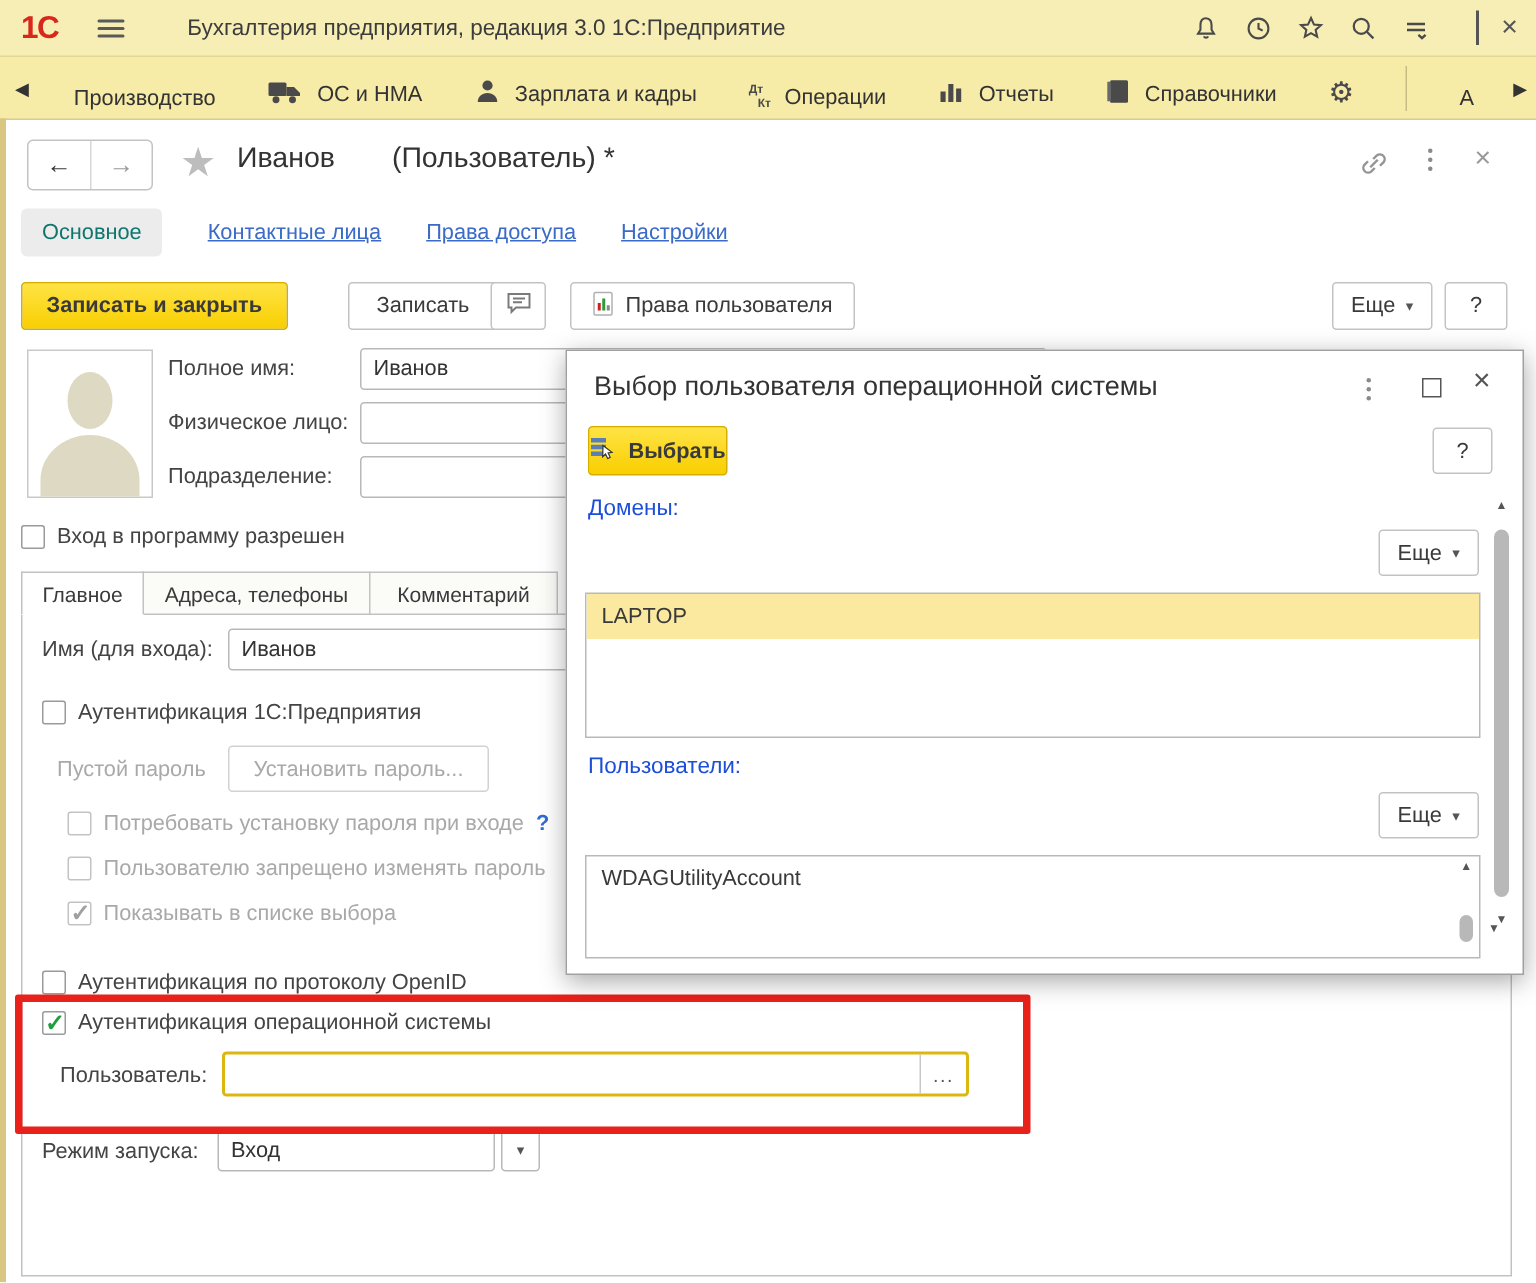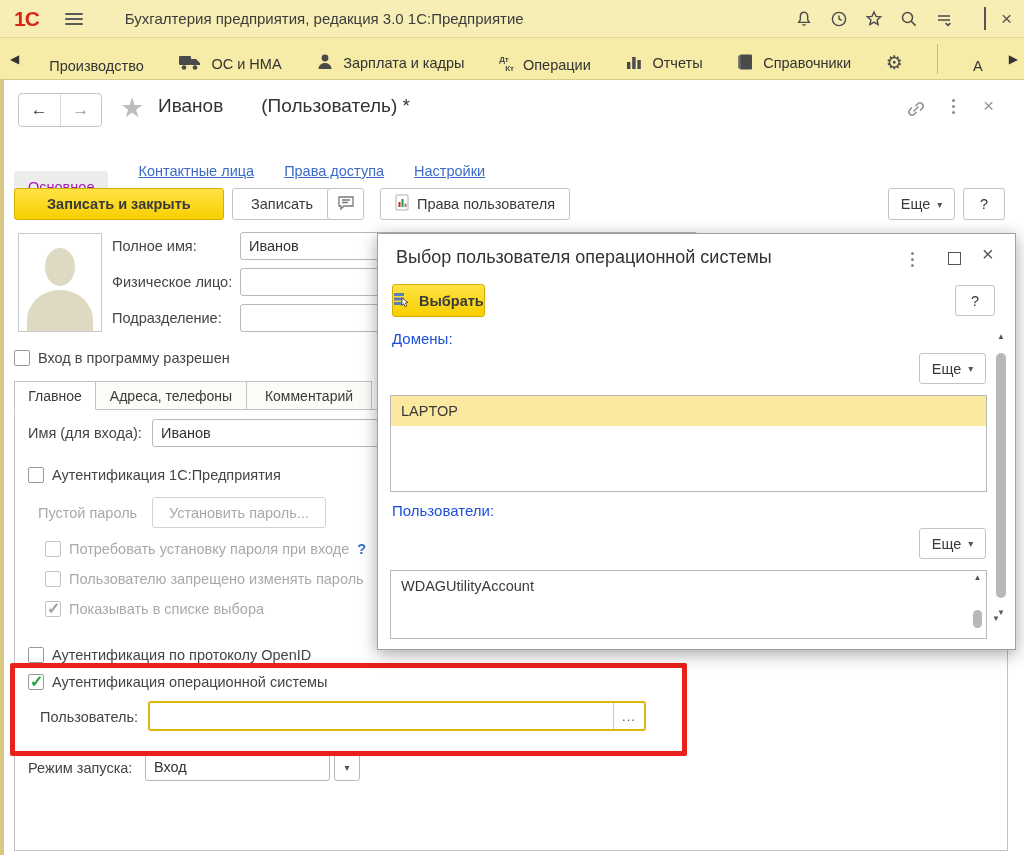--- a/index.html
+++ b/index.html
@@ -38,21 +38,21 @@
   .histgroup .hb:last-child{color:#999;}
   .favstar{left:120px;top:92px;font-size:27px;color:#bdbdbd;}
   .formtitle{left:158px;top:95px;font-size:19px;color:#333;}
   .formtitle .sfx{margin-left:38px;}
   .linkicon{left:905px;top:98px;}
   .kebab{left:952px;top:99px;display:flex;flex-direction:column;gap:3px;cursor:pointer;}
   .kebab i{width:3px;height:3px;border-radius:50%;background:#8a8a8a;}
   .formclose{left:983px;top:95px;font-size:19px;color:#9a9a9a;cursor:pointer;}
   
   .sectabs{left:14px;top:139px;display:flex;align-items:center;gap:30px;font-size:14.5px;}
-  .sectab-active{background:#ececec;border-radius:4px;padding:8px 14px;color:#a21caf;cursor:pointer;margin-top:32px;}
+  .sectab-active{background:#ececec;border-radius:4px;padding:8px 14px;color:#0f766e;cursor:pointer;}
   .seclink{color:#3b6bc6;text-decoration:underline;cursor:pointer;}
   
   .btn{display:flex;align-items:center;justify-content:center;background:#fff;border:1px solid #c3c3c3;
        border-radius:3px;font-size:14.5px;color:#3a3a3a;box-sizing:border-box;cursor:pointer;}
   .btn-yellow{background:linear-gradient(#ffe345,#f8cf00);border-color:#d6ae00;font-weight:bold;}
   .btn-dis{color:#a9a9a9;border-color:#d2d2d2;cursor:default;}
   .caret{font-size:10px;color:#555;margin-left:7px;}
   
   .inp{background:#fff;border:1px solid #b8b8b8;border-radius:3px;box-sizing:border-box;height:28px;
        font-size:14.5px;color:#333;display:flex;align-items:center;padding-left:8px;}
@@ -228,21 +228,21 @@
     </span>
   <span class="abs formclose">×</span>
 
   <div class="abs sectabs">
     <span class="sectab-active">Основное</span>
     <span class="seclink">Контактные лица</span>
     <span class="seclink">Права доступа</span>
     <span class="seclink">Настройки</span>
   </div>
 
-  <div class="abs btn btn-yellow" style="left:14px;top:188px;height:32px;padding:0 32px">Записать и закрыть</div>
+  <div class="abs btn btn-yellow" style="left:14px;top:188px;height:32px;padding:0 16px">Записать и закрыть</div>
   <div class="abs btn" style="left:232px;top:188px;height:32px;padding:0 18px">Записать</div>
   <div class="abs btn" style="left:327px;top:188px;width:37px;height:32px">
     <span>
       <svg width="18" height="16" viewBox="0 0 18 16" fill="none" stroke="#7a7a7a" stroke-width="1.3">
         <path d="M2 2h14v9H7l-3 3v-3H2z"></path>
           <path d="M5 5h8M5 7.5h6"></path>
       </svg>
     </span>
   </div>
   <div class="abs btn" style="left:380px;top:188px;height:32px;padding:0 14px;gap:8px">

